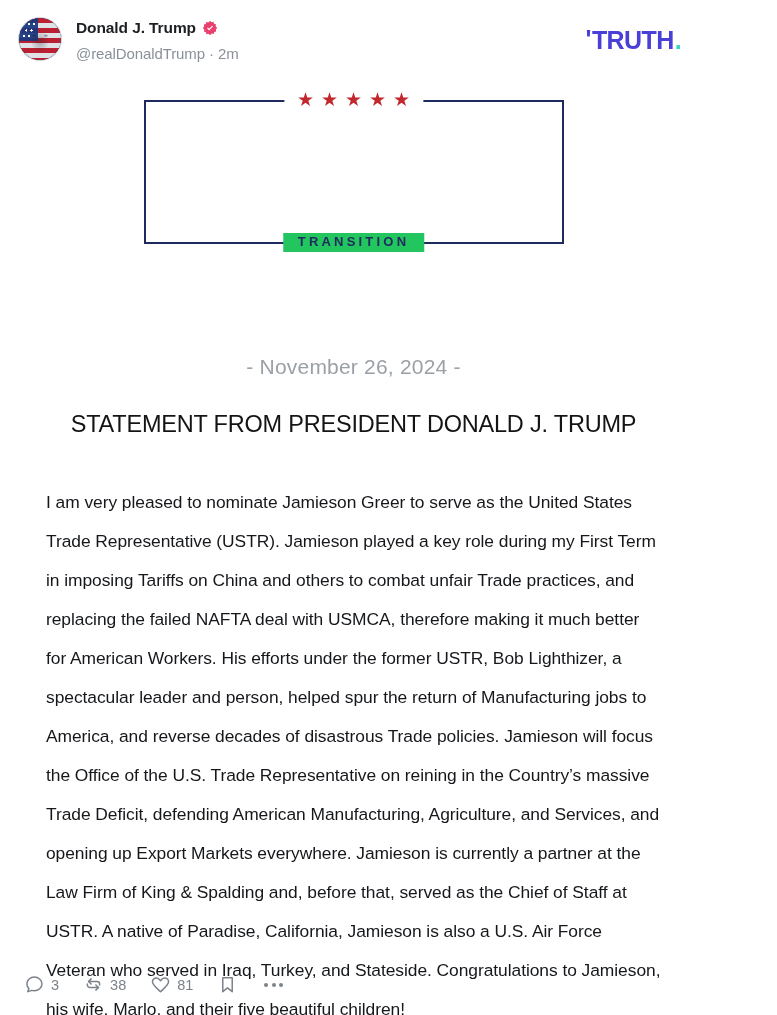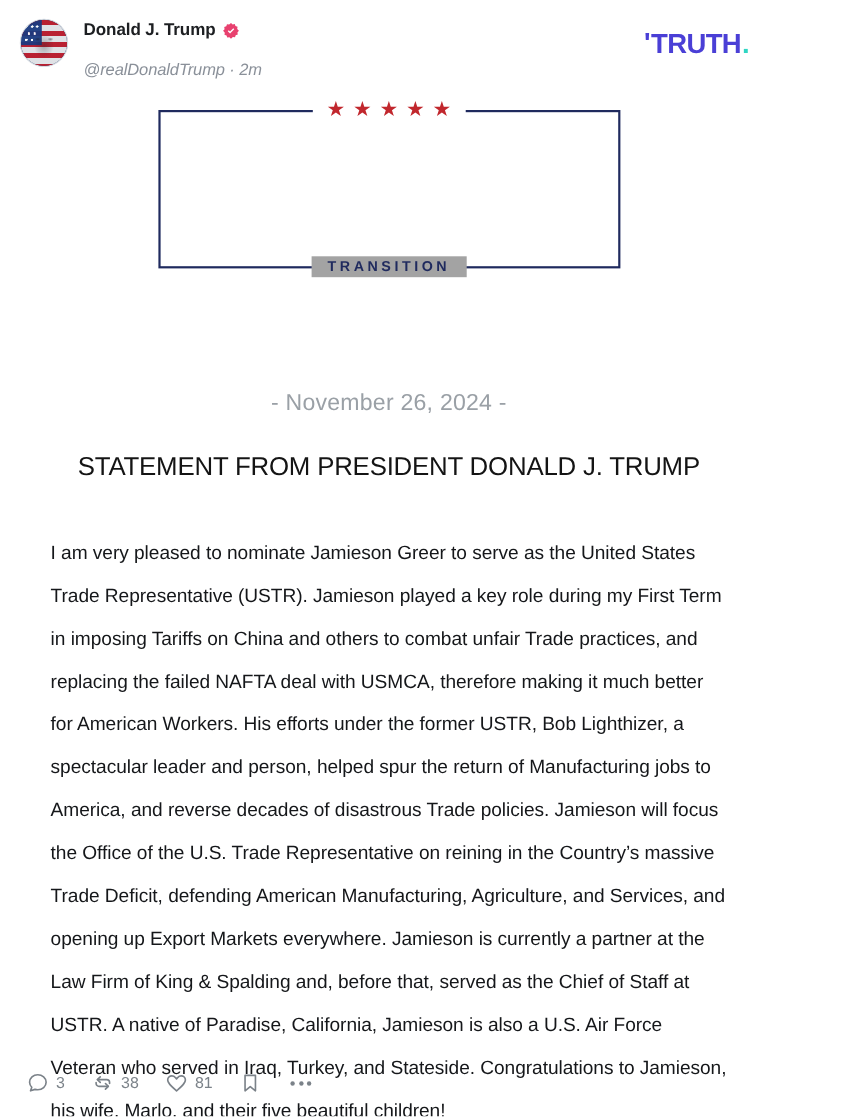--- a/index.html
+++ b/index.html
@@ -102,23 +102,22 @@
     width: 16px;
     height: 16px;
     display: inline-block;
     flex: 0 0 16px;
     margin-top: 1px;
   }
 
   .handle-row {
     font-size: 15px;
     color: #8a9099;
-    margin-top: 18px;
+    margin-top: 8px;
     letter-spacing: -0.1px;
-    font-style: italic;
   }
 
   .truth-logo {
     position: absolute;
     right: 26px;
     top: 28px;
     display: flex;
     align-items: baseline;
     font-weight: 900;
     font-size: 25px;
@@ -198,21 +197,21 @@
     display: block;
     margin-top: -1px;
     transform: scaleX(1.02);
   }
 
   .transition-tab {
     position: absolute;
     bottom: -10px;
     left: 50%;
     transform: translateX(-50%);
-    background: #a3a3a3;
+    background: #22c55e;
     padding: 0 15px;
     font-size: 13px;
     font-weight: bold;
     letter-spacing: 3.2px;
     color: #1f2a5e;
     line-height: 1.45;
   }
 
   
   .date-line {

